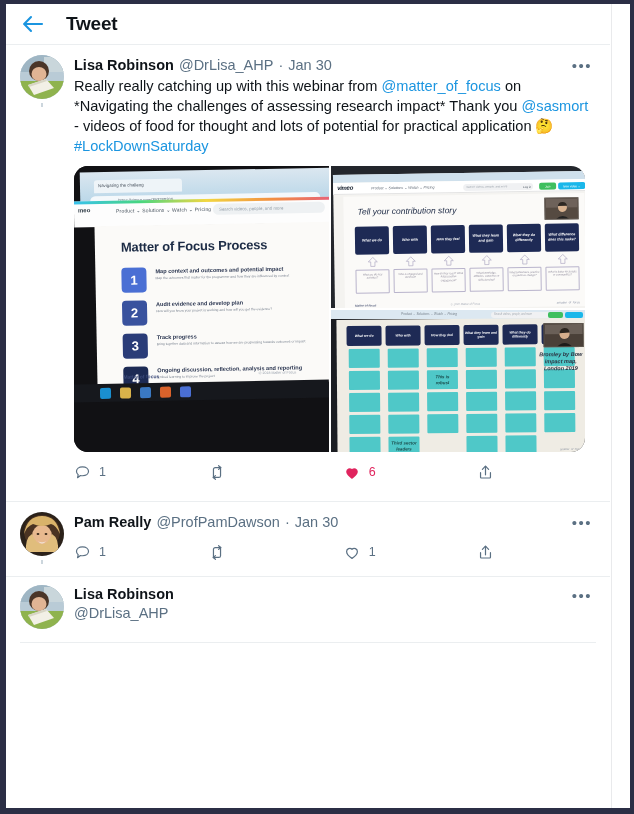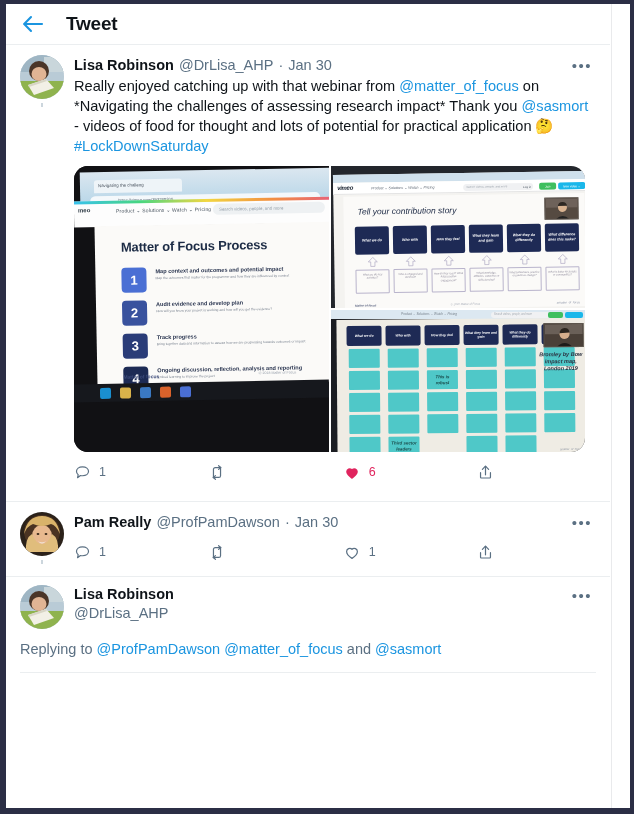--- a/index.html
+++ b/index.html
@@ -366,21 +366,21 @@
 
         <div class="body-col">
           <div class="more-btn">•••</div>
           <div class="name-row">
             <span class="disp-name">Lisa Robinson</span>
             <span class="handle">@DrLisa_AHP</span>
             <span class="dot">·</span>
             <span class="date">Jan 30</span>
           </div>
 
-          <div class="tweet-text"><span>Really enjoyed catching up with that webinar from </span><span class="lnk">@matter_of_focus</span><span> on *Navigating the challenges of assessing research impact* Thank you </span><span class="lnk">@sasmort</span><span> - videos of food for thought and lots of potential for practical application 🤔 </span><span class="lnk">#LockDownSaturday</span></div>
+          <div class="tweet-text"><span>Really really catching up with this webinar from </span><span class="lnk">@matter_of_focus</span><span> on *Navigating the challenges of assessing research impact* Thank you </span><span class="lnk">@sasmort</span><span> - videos of food for thought and lots of potential for practical application 🤔 </span><span class="lnk">#LockDownSaturday</span></div>
 
           <div class="media">
 
             <div class="media-left">
               <div class="p1-bg"></div>
               <div class="p1-browser">
                 <div class="p1-tab">Navigating the challeng</div>
                 <div class="p1-urlbar">https://vimeo.com/393285309</div>
               </div>
               <div class="p1-site">
@@ -726,23 +726,20 @@
         </div>
         <div class="body-col">
           <div class="more-btn">•••</div>
           <div class="focus-names">
             <span class="focus-name">Lisa Robinson</span>
             <span class="focus-handle">@DrLisa_AHP</span>
           </div>
         </div>
       </div>
 
-      <div class="replying">
-        <span>Replying to </span><span class="lnk">@ProfPamDawson</span> <span class="lnk">@matter_of_focus</span><span> and </span><span class="lnk">@sasmort</span>
-      </div>
 
 
 
       <div class="hr"></div>
     </div>
 
   </div>
 </div>
 
 </body></html>

